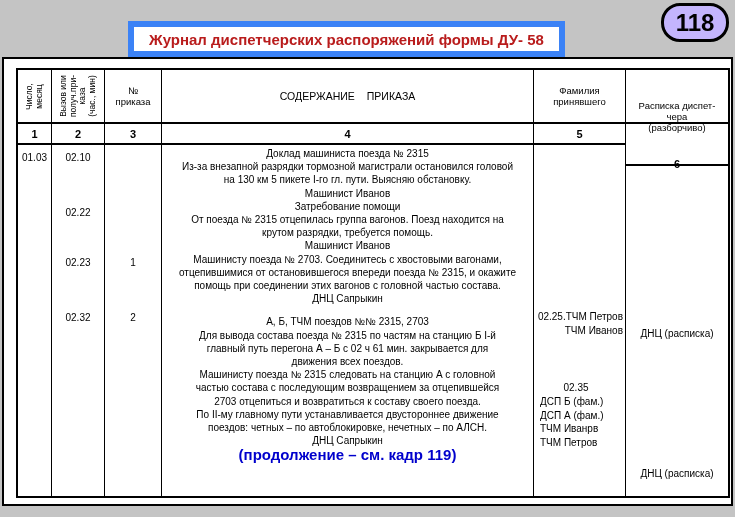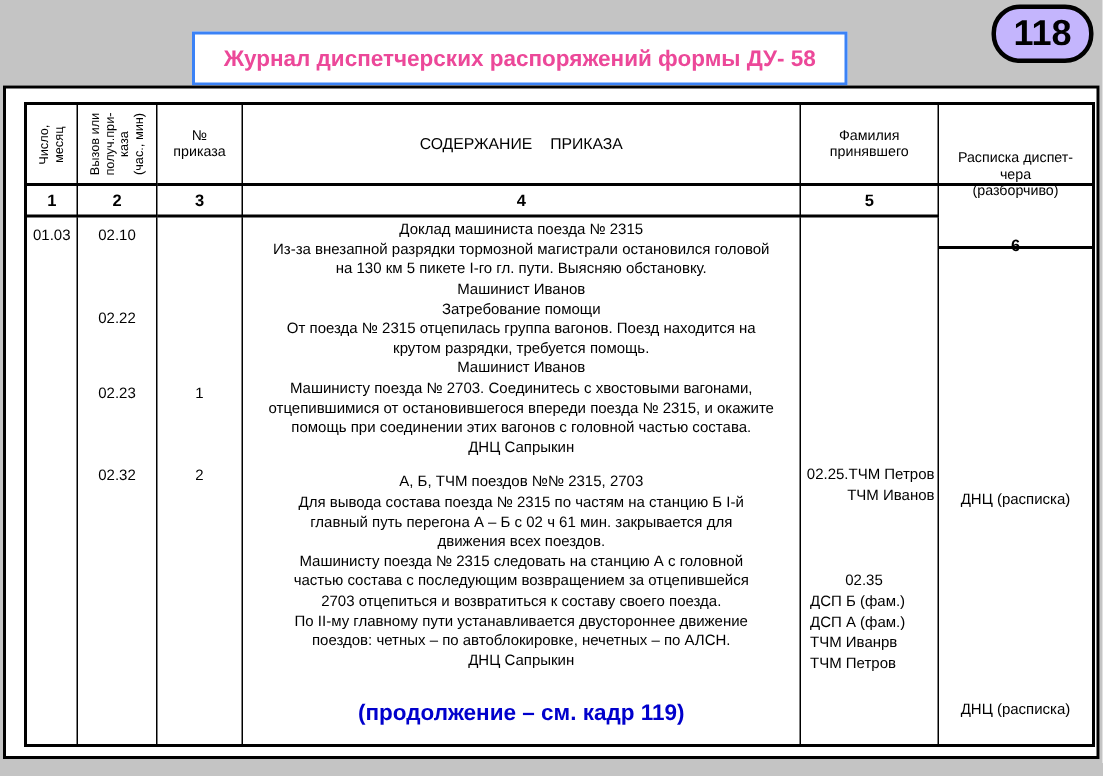--- a/index.html
+++ b/index.html
@@ -7,23 +7,23 @@
   .screen { position:relative; width:735px; height:517px; background:#c4c4c4; overflow:hidden; }
 
   .frame-badge {
     position:absolute; right:6px; top:3px; width:68px; height:39px;
     background:#c4b5fd; border:3px solid #000; border-radius:19px;
     display:flex; align-items:center; justify-content:center;
     font-size:24px; font-weight:bold; color:#000;
   }
   .title-box {
     position:absolute; left:128px; top:21px; width:437px; height:36px;
-    background:#fff; border:2px solid #3b82f6;
+    background:#fff; border:6px solid #3b82f6;
     display:flex; align-items:center; justify-content:center;
-    font-size:15px; font-weight:bold; color:#ec4899; white-space:nowrap;
+    font-size:15px; font-weight:bold; color:#b91c1c; white-space:nowrap;
   }
   .panel {
     position:absolute; left:2px; top:57px; width:731px; height:449px;
     background:#fff; border:2px solid #000;
   }
   .tbl {
     position:absolute; left:12px; top:9px;
     display:grid;
     grid-template-columns:34px 53px 57px 372px 92px 102px;
     grid-template-rows:54px 21px 351px;
@@ -39,21 +39,21 @@
   .vtext { transform:rotate(-90deg); font-size:8.5px; line-height:9.5px; text-align:center; white-space:pre-line; }
   .hdr4 { word-spacing:9px; font-size:10.5px; }
   .nc { display:flex; align-items:center; justify-content:center; font-size:11px; font-weight:bold; }
 
   .abs { position:absolute; font-size:10px; line-height:13px; }
   .ctr { width:100%; text-align:center; }
 
   .content { padding-top:2px; font-size:10px; line-height:13.2px; text-align:center; }
   .content .l { min-height:13.2px; }
   .content .gap { height:10px; }
-  .cont-note { margin-top:22px; font-size:15px; font-weight:bold; color:#0000cc; text-align:center; }
+  .cont-note { margin-top:1px; font-size:15px; font-weight:bold; color:#0000cc; text-align:center; }
 
   .rb1 { position:absolute; top:142px; right:2px; left:2px; text-align:right; font-size:10px; line-height:13.5px;margin-top:23px; }
   .rb2 { position:absolute; top:236px; left:6px; width:72px; text-align:left; font-size:10px; line-height:13.8px; }
   .rb2 .first { text-align:center; }
   .sig { position:absolute; width:100%; text-align:center; font-size:10px; }
   .sig1 { top:143px; }
   .sig2 { top:283px; }
   .t0 { top:6px; }  .t1 { top:61px; } .t2 { top:111px; } .t3 { top:166px; }
   .n0 { top:111px; } .n1 { top:166px; }
   .date0 { top:6px; }

